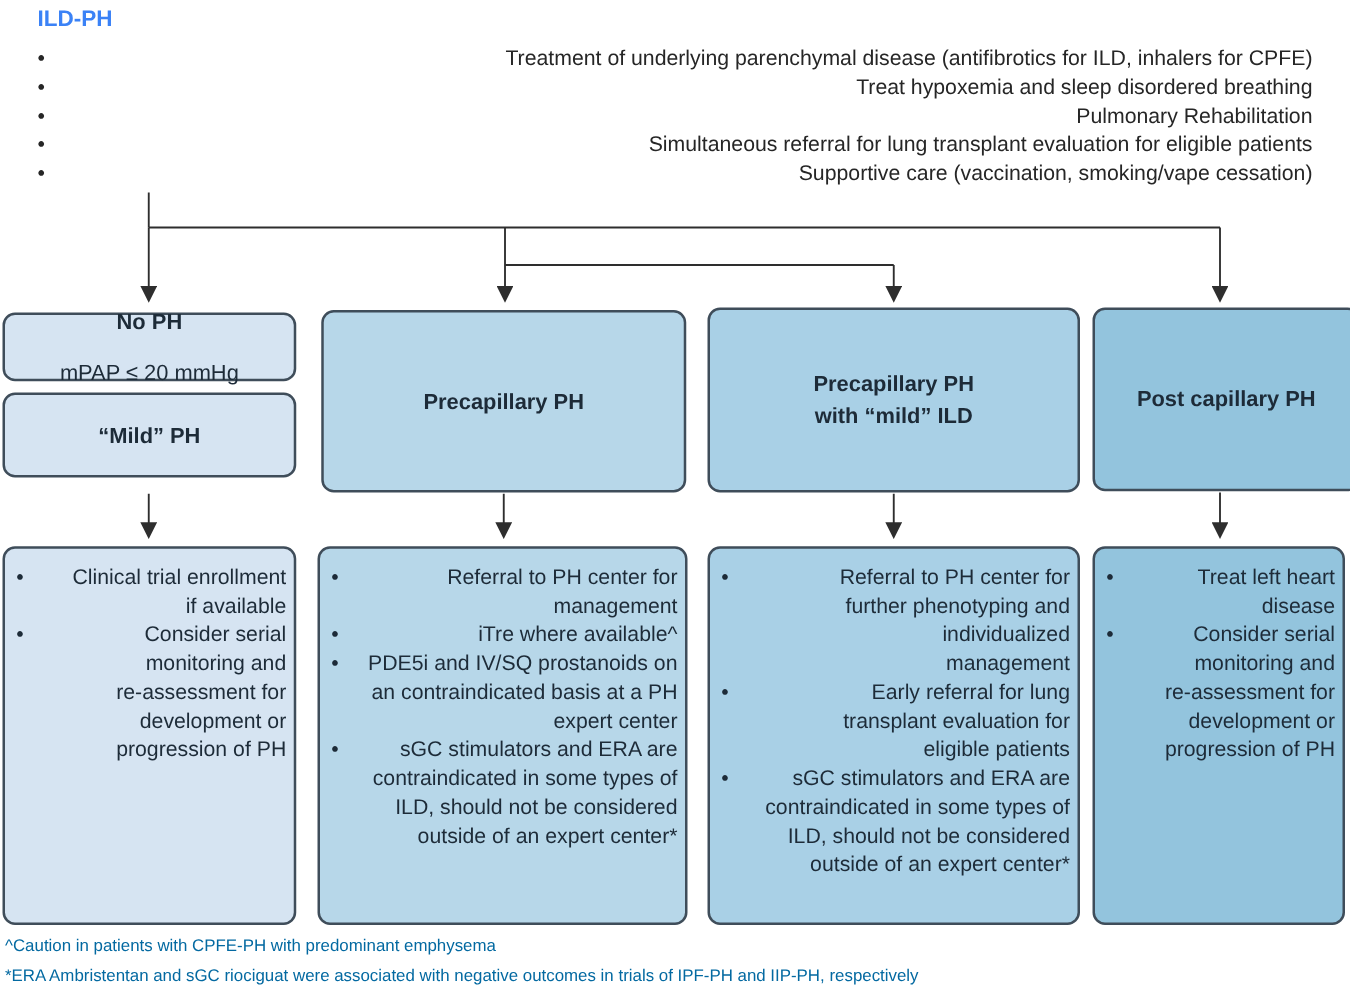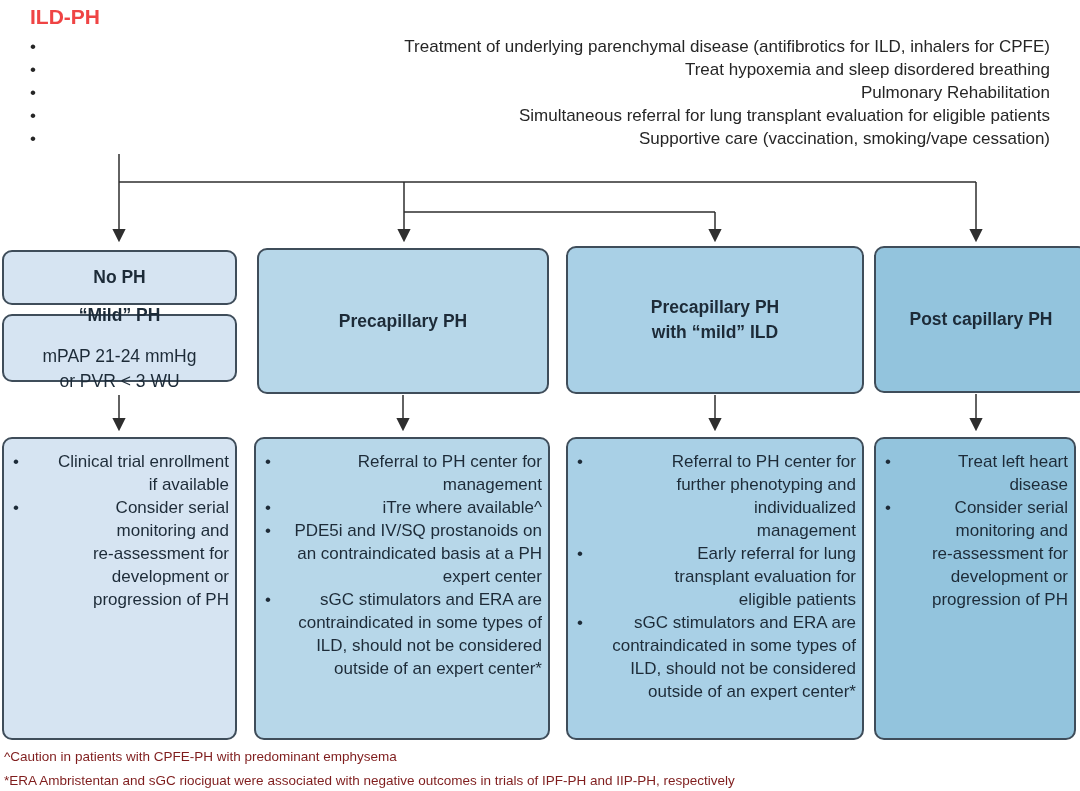--- a/index.html
+++ b/index.html
@@ -10,21 +10,21 @@
     --box-border:#3f4d5a;
     --connector:#2e2e2e;
     --text-dark:#1d2b38;
     --text-plain:#262626;
   }
   html,body{margin:0;padding:0;background:#ffffff;}
   .page{
     position:relative;width:1080px;height:791px;background:#ffffff;overflow:hidden;
     font-family:"Liberation Sans","DejaVu Sans",sans-serif;color:var(--text-plain);
   }
-  .fig-title{position:absolute;left:30px;top:5px;font-size:21px;font-weight:bold;color:#ef4444;}
+  .fig-title{position:absolute;left:30px;top:5px;font-size:18px;font-weight:bold;color:#3b82f6;}
   .mgmt-list{position:absolute;left:30px;top:35px;width:1020px;}
   .bullet-row{display:flex;align-items:flex-start;line-height:23px;font-size:17px;}
   .bullet-row .bm{width:14px;flex:0 0 14px;text-align:left;}
   .bullet-row .bt{flex:1;white-space:pre-line;text-align:right;}
   svg.connectors{position:absolute;left:0;top:0;pointer-events:none;}
   .box{
     position:absolute;box-sizing:border-box;border:2px solid var(--box-border);
     border-radius:10px;color:var(--text-dark);
   }
   .head-box{display:flex;flex-direction:column;justify-content:center;align-items:center;
@@ -40,21 +40,21 @@
   
   .box-noph   {left:2px;   top:250px; width:235px; height:55px;}
   .box-mildph {left:2px;   top:314px; width:235px; height:68px;}
   .box-precap {left:257px; top:248px; width:292px; height:146px;}
   .box-precapmild{left:566px;top:246px;width:298px;height:148px;}
   .box-postcap{left:874px; top:246px; width:214px; height:147px;}
   .act-1{left:2px;   top:437px; width:235px; height:303px;}
   .act-2{left:254px; top:437px; width:296px; height:303px;}
   .act-3{left:566px; top:437px; width:298px; height:303px;}
   .act-4{left:874px; top:437px; width:202px; height:303px;}
-  .footnote{position:absolute;left:4px;font-size:13.5px;color:#7f1d1d;}
+  .footnote{position:absolute;left:4px;font-size:13.5px;color:#0369a1;}
   .fn-1{top:749px;}
   .fn-2{top:773px;}
 </style>
 </head>
 <body>
 
 <div class="page">
 
   <div class="fig-title">ILD-PH</div>
 
@@ -97,25 +97,24 @@
       <path d="M976,182 V240" marker-end="url(#ah)"></path>
       <path d="M119,395 V429" marker-end="url(#ah)"></path>
       <path d="M403,395 V429" marker-end="url(#ah)"></path>
       <path d="M715,395 V429" marker-end="url(#ah)"></path>
       <path d="M976,394 V429" marker-end="url(#ah)"></path>
     </g>
   </svg>
 
   <div class="box head-box c1 box-noph">
     <div class="hb-title">No PH</div>
+    <div class="hb-detail">mPAP ≤ 20 mmHg</div>
   </div>
   <div class="box head-box c1 box-mildph">
     <div class="hb-title">“Mild” PH</div>
-    <div class="hb-detail">mPAP 21-24 mmHg
-or PVR &lt; 3 WU</div>
   </div>
 
   <div class="box head-box c2 box-precap">
     <div class="hb-title">Precapillary PH</div>
   </div>
 
   <div class="box head-box c3 box-precapmild">
     <div class="hb-title">Precapillary PH
 with “mild” ILD</div>
   </div>

